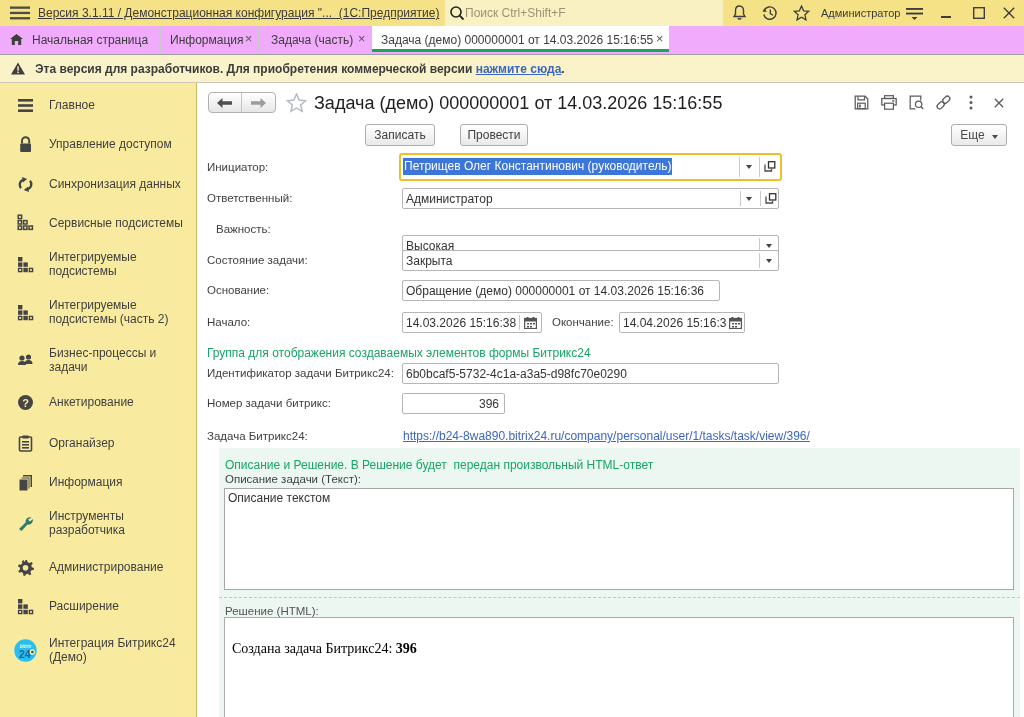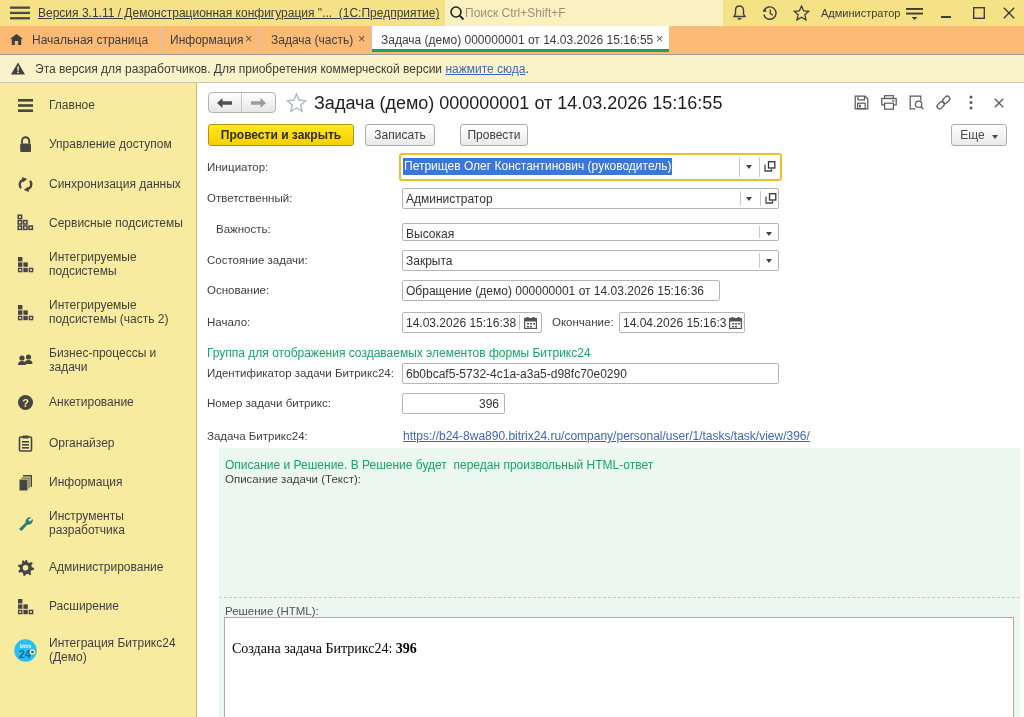--- a/index.html
+++ b/index.html
@@ -5,27 +5,27 @@
   * { margin:0; padding:0; box-sizing:border-box; }
   html,body { width:1024px; height:717px; overflow:hidden; }
   body { position:relative; font-family:"Liberation Sans", sans-serif; background:#fff; }
   .abs { position:absolute; }
   
   #titlebar { left:0; top:0; width:1024px; height:26px; background:#F5E286; }
   #tbtitle { left:38px; top:6px; font-size:12px; color:#3C3C3C;text-decoration:underline; }
   #searchbox { left:445px; top:0; width:278px; height:26px; background:#FAF1C2; }
   #searchph { left:465px; top:6px; font-size:12px; color:#9A9276; }
   
-  #tabbar { left:0; top:26px; width:1024px; height:29px; background:#fdba74; border-bottom:1px solid #9E9E9E; }
+  #tabbar { left:0; top:26px; width:1024px; height:29px; background:#f0abfc; border-bottom:1px solid #9E9E9E; }
   .tab { position:absolute; top:0; height:27px; font-size:12px; color:#3D3D3D; }
   .tabsep { position:absolute; top:0; height:27px; width:1px; background:#C8C8C8; }
   .tabx { position:absolute; font-size:12.5px; color:#555; }
   #activetab { background:#FFFFFF; border-bottom:3px solid #17A45B; height:26px; }
   
-  #warnbar { left:0; top:55px; width:1024px; height:28px; background:#FAF2C8; border-bottom:1px solid #C9C9BB; }
+  #warnbar { left:0; top:55px; width:1024px; height:28px; background:#FAF2C8; border-bottom:1px solid #C9C9BB;font-weight:bold; }
   
   #sidebar { left:0; top:83px; width:197px; height:634px; background:#F8EB9F; border-right:1px solid #CBBC62; }
   .sbitem { position:absolute; left:49px; font-size:12px; color:#3F3F3F; line-height:14px; }
   .sbicon { position:absolute; left:17px; width:17px; height:17px; }
   
   #content { left:198px; top:83px; width:826px; height:634px; background:#fff; }
   .lbl { position:absolute; font-size:11.5px; color:#3F3F3F; height:20px; line-height:20px; white-space:nowrap; }
   .inp { position:absolute; background:#fff; border:1px solid #B5B5B5; border-radius:2px; font-size:12px; color:#333; white-space:nowrap; overflow:hidden; }
   .inp .txt { position:absolute; left:3px; top:1px; line-height:18px; }
   .ddsep { position:absolute; top:2px; bottom:2px; width:1px; background:#C9C9C9; }
@@ -270,21 +270,20 @@
   <svg class="abs" style="left:771px;top:12px" width="4" height="15" viewBox="0 0 4 15">
     <circle cx="2" cy="2" r="1.5" fill="#5B5B5B"></circle>
     <circle cx="2" cy="7.5" r="1.5" fill="#5B5B5B"></circle>
     <circle cx="2" cy="13" r="1.5" fill="#5B5B5B"></circle>
   </svg>
   <svg class="abs" style="left:796px;top:15px" width="10" height="10" viewBox="0 0 10 10">
     <line x1="0.8" y1="0.8" x2="9.2" y2="9.2" stroke="#5B5B5B" stroke-width="1.3"></line>
     <line x1="9.2" y1="0.8" x2="0.8" y2="9.2" stroke="#5B5B5B" stroke-width="1.3"></line>
   </svg>
 
-  <div class="abs" style="left:10px;top:41px;width:146px;height:22px;background:linear-gradient(#FFE81F,#F7CF02);border:1px solid #B2960C;border-radius:3px;text-align:center;line-height:20px;font-size:12px;font-weight:bold;color:#302F05">Провести и закрыть</div>
   <div class="btn" style="left:167px;top:41px;width:70px;line-height:20px">Записать</div>
   <div class="btn" style="left:262px;top:41px;width:68px;line-height:20px">Провести</div>
   <div class="btn" style="left:753px;top:41px;width:56px;line-height:20px;color:#4A4A4A;padding-right:13px">Еще
     <div style="position:absolute;right:8px;top:9.5px;width:0;height:0;border-left:3.2px solid transparent;border-right:3.2px solid transparent;border-top:4.2px solid #4A4A4A"></div>
   </div>
 
   <div class="lbl" style="left:9px;top:74px">Инициатор:</div>
   <div class="abs" style="left:201px;top:70px;width:383px;height:28px;background:#fff;border:2.5px solid #EFBF2B;border-radius:3px;">
     <div class="abs" style="left:2px;top:3px;height:17px;background:#3B76D8;color:#fff;font-size:12px;line-height:17px;padding:0 1px;white-space:nowrap">Петрищев Олег Константинович (руководитель)</div>
     <div class="ddsep" style="left:338px;top:2px;bottom:2px"></div>
@@ -302,21 +301,21 @@
     <div class="ddsep" style="left:337px"></div>
     <div class="ddarrow" style="left:343px;top:8px"></div>
     <div class="ddsep" style="left:356.5px"></div>
     <svg class="abs" style="left:362px;top:4px" width="12" height="11" viewBox="0 0 12 11">
       <path d="M1 3.5 L1 10 L7.5 10 L7.5 8" fill="none" stroke="#4A4A4A" stroke-width="1.3"></path>
       <rect x="4.5" y="0.7" width="6.3" height="6.3" fill="#fff" stroke="#333" stroke-width="1.3"></rect>
     </svg>
   </div>
 
   <div class="lbl" style="left:18px;top:136px">Важность:</div>
-  <div class="inp" style="left:204px;top:140px;width:377px;height:18px;">
+  <div class="inp" style="left:204px;top:152px;width:377px;height:18px;">
     <div class="txt">Высокая</div>
     <div class="ddsep" style="left:356px"></div>
     <div class="ddarrow" style="left:362.5px;top:8px"></div>
   </div>
 
   <div class="lbl" style="left:9px;top:167px">Состояние задачи:</div>
   <div class="inp" style="left:204px;top:167px;width:377px;height:21px;">
     <div class="txt">Закрыта</div>
     <div class="ddsep" style="left:356px"></div>
     <div class="ddarrow" style="left:362.5px;top:8px"></div>
@@ -377,19 +376,22 @@
   <div class="inp" style="left:204px;top:310px;width:103px;height:21px;">
     <div class="txt" style="left:auto;right:5px">396</div>
   </div>
 
   <div class="lbl" style="left:9px;top:343px">Задача Битрикс24:</div>
   <div class="abs" style="left:205px;top:343px;font-size:12px;line-height:21px;color:#3A66C4;text-decoration:underline;white-space:nowrap">https://b24-8wa890.bitrix24.ru/company/personal/user/1/tasks/task/view/396/</div>
 
   <div class="abs" style="left:9px;top:365px;width:801px;height:269px;background:#EDF7F2;margin-left:12px;">
     <div class="grn" style="left:6px;top:10px">Описание и Решение. В Решение будет&nbsp;&nbsp;передан произвольный HTML-ответ</div>
     <div class="lbl" style="left:6px;top:23px;height:16px;line-height:16px">Описание задачи (Текст):</div>
+    <div class="abs" style="left:5px;top:40px;width:790px;height:102px;background:#fff;border:1px solid #A6A6A6;">
+      <div class="abs" style="left:3px;top:2px;font-size:12px;color:#333">Описание текстом</div>
+    </div>
     <div class="abs" style="left:0;top:149px;width:801px;border-top:1px dashed #B7CFC2"></div>
     <div class="lbl" style="left:6px;top:155px;height:16px;line-height:16px;color:#555">Решение (HTML):</div>
     <div class="abs" style="left:5px;top:169px;width:790px;height:110px;background:#fff;border:1px solid #ABABAB;">
       <div class="abs" style="left:7px;top:23px;font-family:'Liberation Serif',serif;font-size:14px;color:#000">Создана задача Битрикс24: <b>396</b></div>
     </div>
   </div>
 </div>
 
 </body></html>

